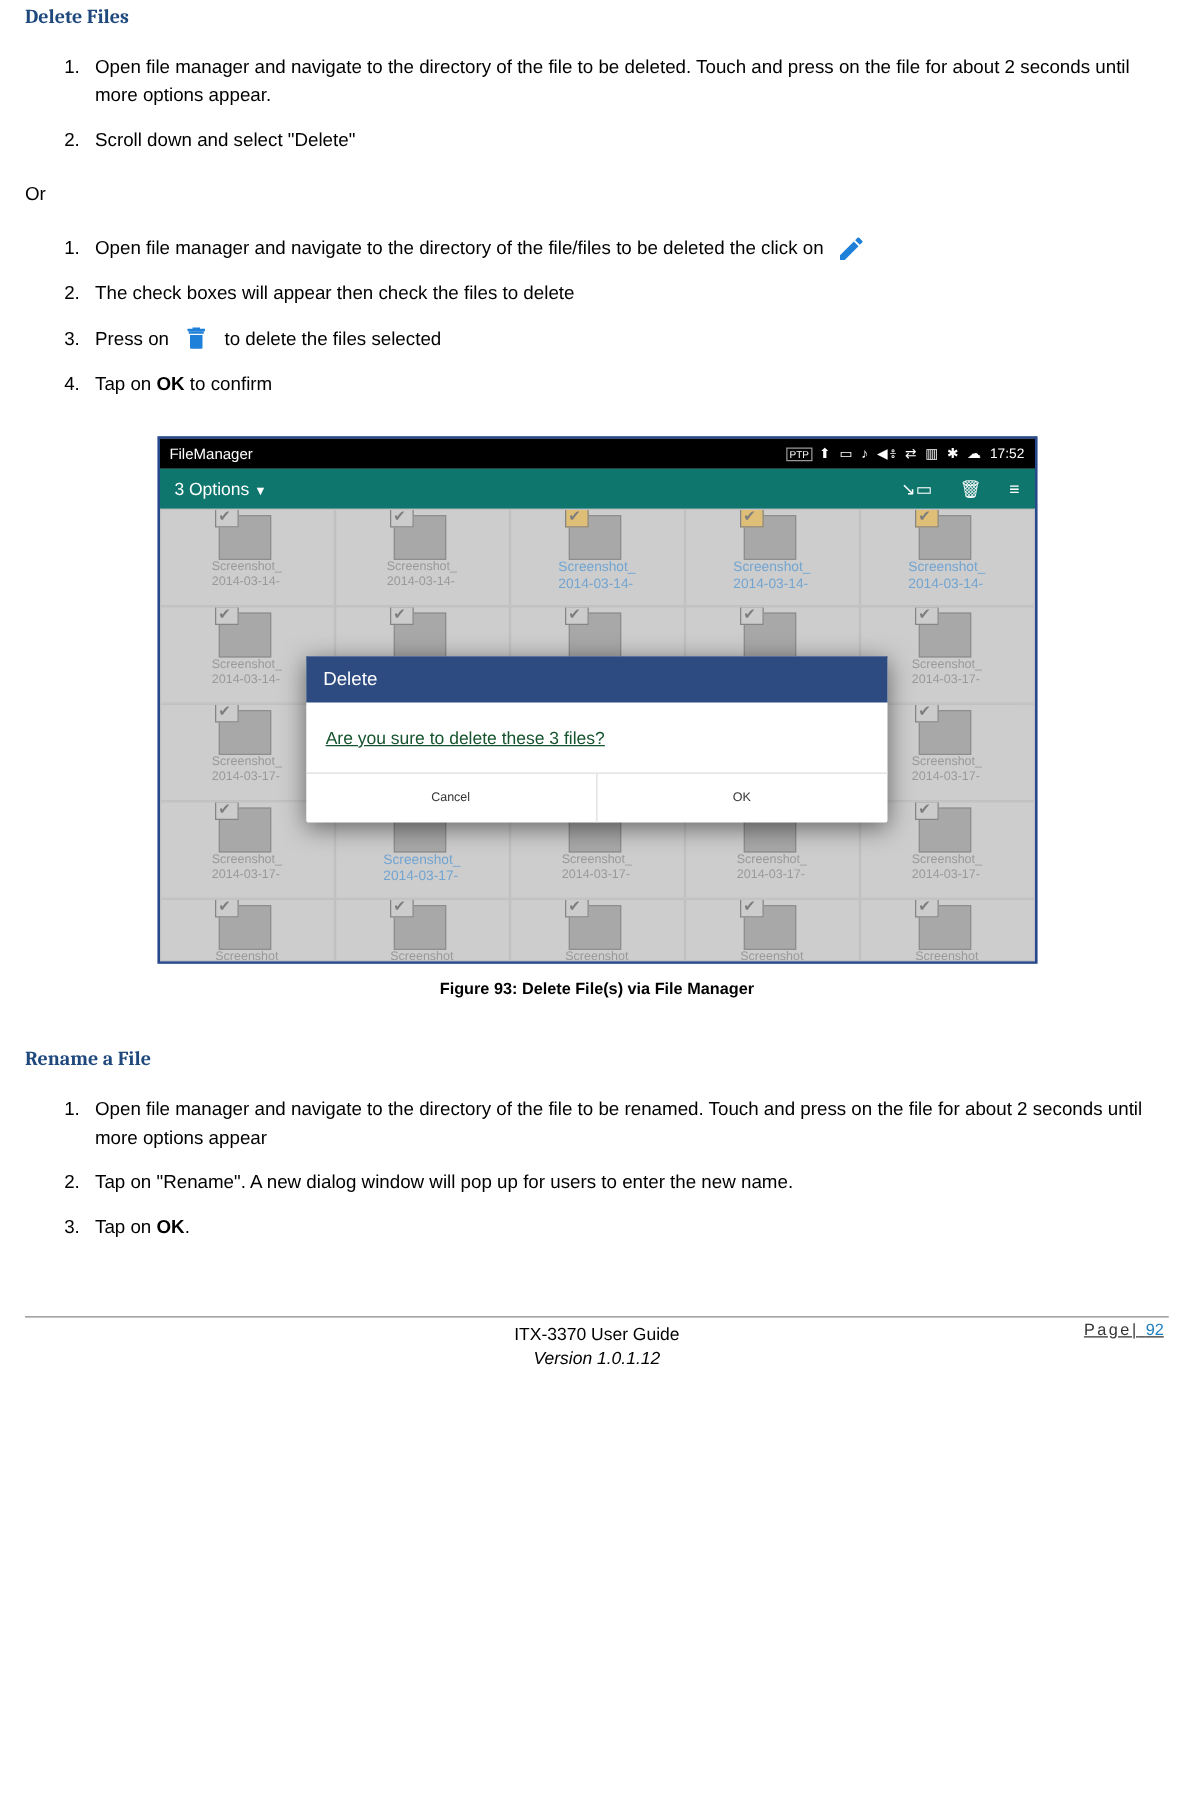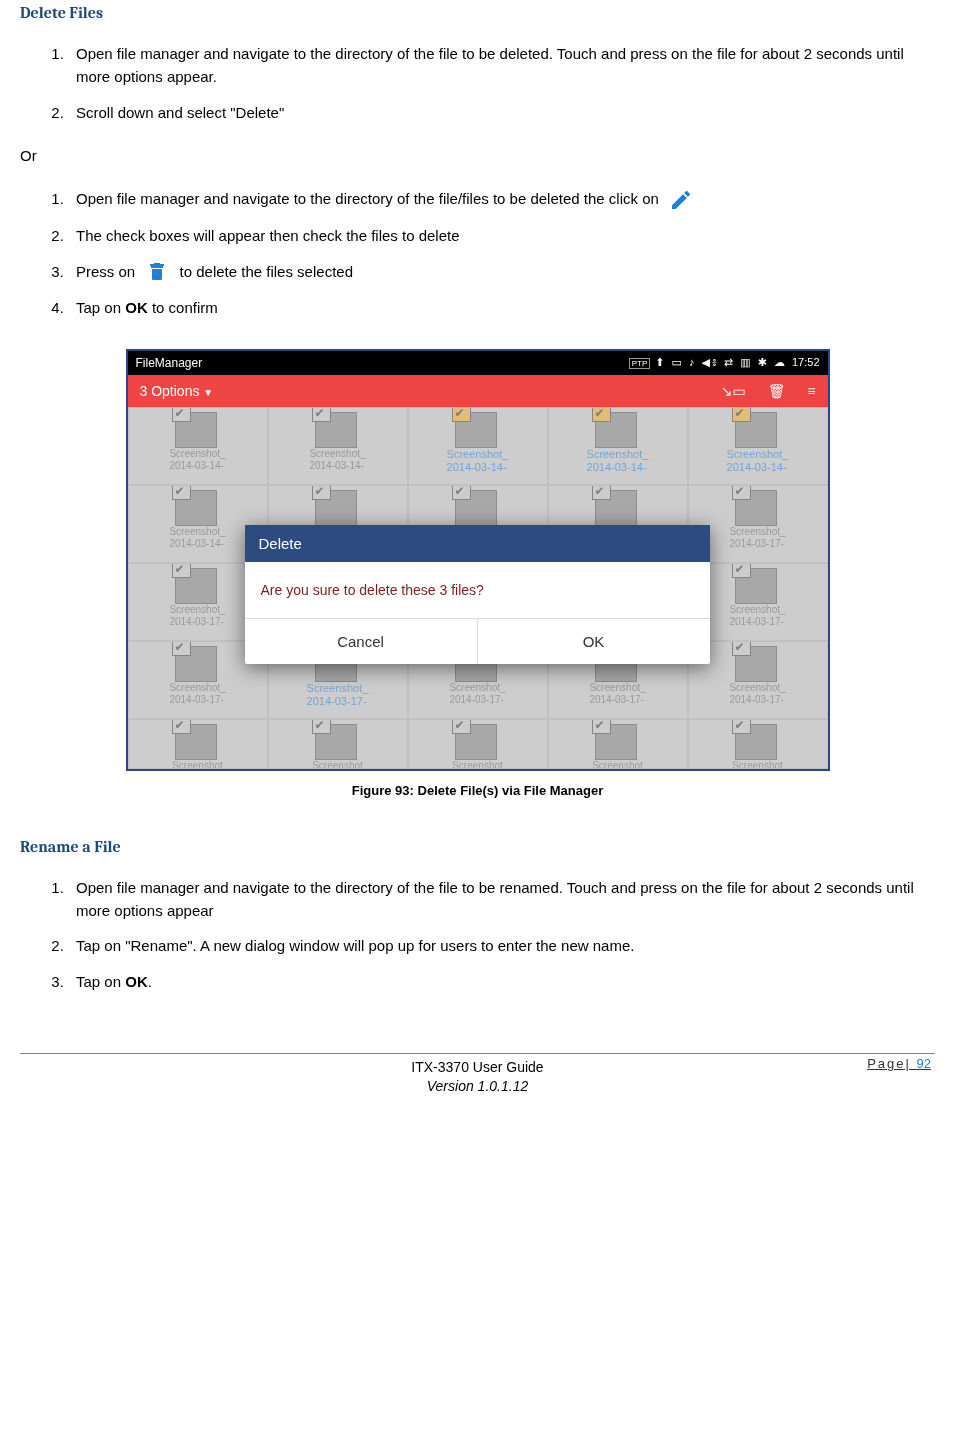--- a/index.html
+++ b/index.html
@@ -62,21 +62,21 @@
     background: #000;
     color: #fff;
     font-size: 12px;
     padding: 4px 8px;
     display: flex;
     justify-content: space-between;
     align-items: center;
   }
   .status-icons { letter-spacing: 2px; font-size: 11px; }
   .toolbar {
-    background: #ef4444;
+    background: #0f766e;
     color: #fff;
     padding: 8px 12px;
     display: flex;
     align-items: center;
     font-size: 14px;
   }
   .toolbar-title { flex: 1; }
   .toolbar-icons span { margin-left: 18px; }
   .grid {
     display: grid;
@@ -142,31 +142,32 @@
   }
   .dialog-title {
     background: #2d4b80;
     color: #fff;
     padding: 10px 14px;
     font-size: 15px;
   }
   .dialog-body {
     padding: 20px 16px;
     font-size: 14px;
-    color: #7f1d1d;
+    color: #14532d;
     border-bottom: 1px solid #ddd;
+    text-decoration: underline;
   }
   .dialog-buttons {
     display: flex;
   }
   .dialog-buttons div {
     flex: 1;
     text-align: center;
     padding: 14px 0;
-    font-size: 15px;
+    font-size: 10px;
     color: #333;
   }
   .dialog-buttons div:first-child { border-right: 1px solid #ddd; }
   .blue-frame {
     color: #1e80d8;
     font-size: 11px;
     position: relative;
   }
   hr.footer-rule {
     border: none;

